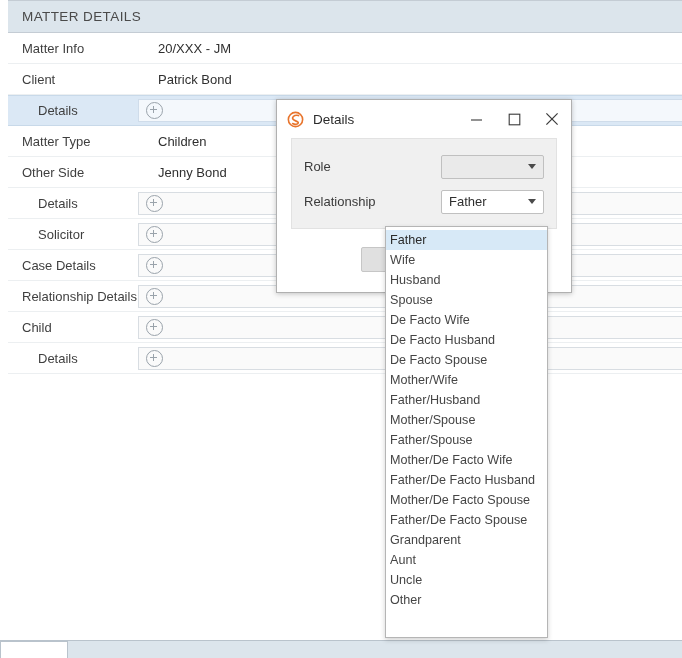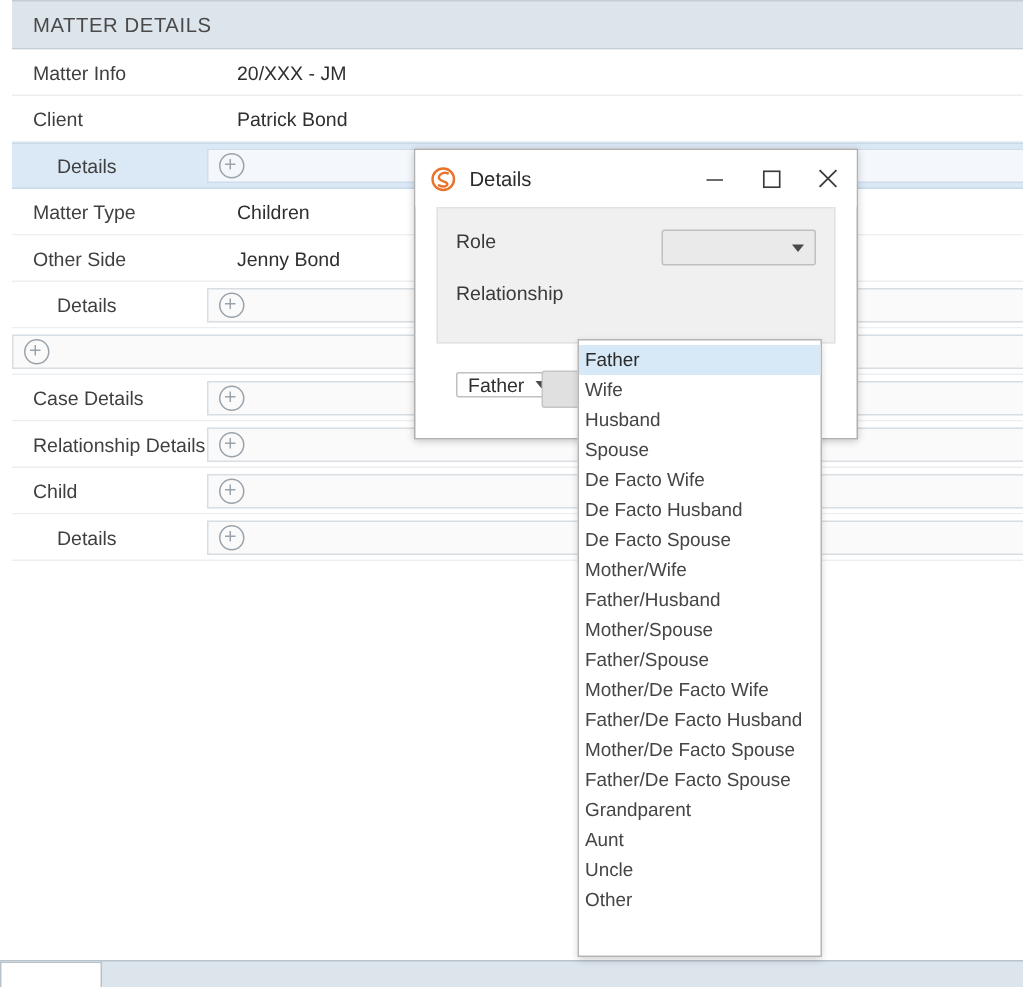--- a/index.html
+++ b/index.html
@@ -174,26 +174,26 @@
     box-sizing: border-box;
   }
   .form-panel {
     background: #f0f0f0;
     border: 1px solid #e2e2e2;
     padding: 14px 12px 13px 12px;
     box-sizing: border-box;
   }
   .form-row {
     display: flex;
-    align-items: flex-start;
+    align-items: center;
     height: 27px;
     margin-bottom: 8px;
     gap: 45px;
   }
-  .form-row:last-child { margin-bottom: 0; flex-direction: column; }
+  .form-row:last-child { margin-bottom: 0; }
   .form-label {
     width: 92px;
     font-size: 13px;
     color: #3a3a3a;
   }
   .combo {
     flex: 1;
     height: 24px;
     border: 1px solid #c0c0c0;
     border-radius: 2px;
@@ -312,20 +312,21 @@
         <span class="label">Other Side</span>
         <span class="value">Jenny Bond</span>
       </div>
       <div class="row">
         <span class="label indent1">Details</span>
         <div class="plus-field">
           <span class="plus-icon"></span>
         </div>
       </div>
       <div class="row">
+        <span class="label indent1">Solicitor</span>
         <div class="plus-field">
           <span class="plus-icon"></span>
         </div>
       </div>
       <div class="row">
         <span class="label">Case Details</span>
         <div class="plus-field">
           <span class="plus-icon"></span>
         </div>
       </div>

